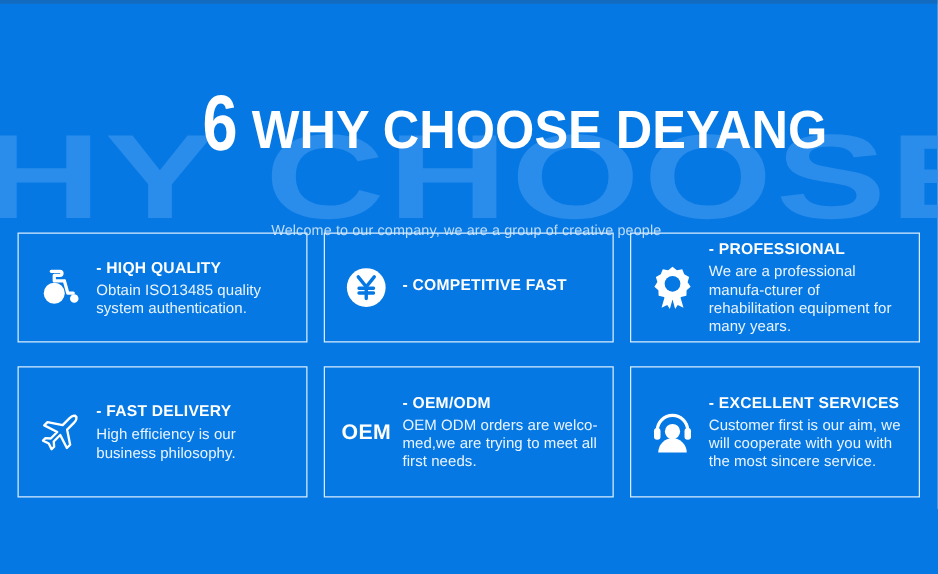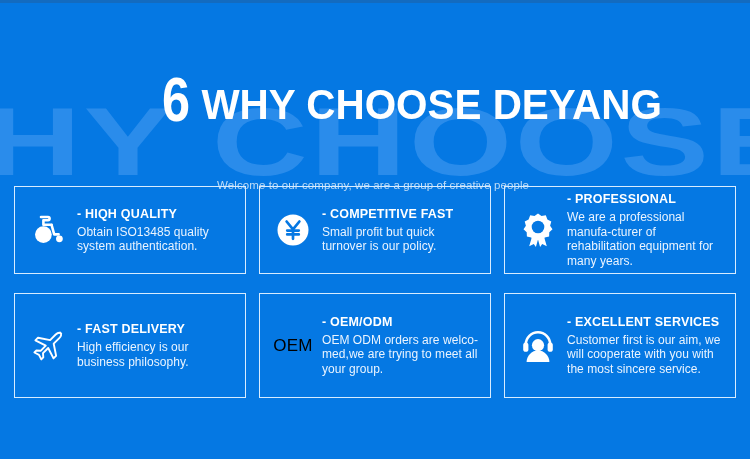--- a/index.html
+++ b/index.html
@@ -159,22 +159,22 @@
 
   .card-desc {
     font-size: 12px;
     line-height: 14.5px;
     color: #eaf4ff;
     letter-spacing: 0.05px;
   }
 
   .oem-mark {
     font-size: 17px;
-    font-weight: normal;
-    color: #000000;
+    font-weight: bold;
+    color: #ffffff;
     letter-spacing: 0.3px;
   }
 </style>
 </head>
 <body>
 
 <div id="banner">
 
   <div id="top-strip"></div>
 
@@ -210,21 +210,20 @@
     <div class="card">
       <div class="card-icon">
         <svg width="38" height="38" viewBox="0 0 38 38">
           <circle cx="19" cy="19" r="15.5" fill="#fff"></circle>
           <path d="M12.6 10.5 L19 18.4 L25.4 10.5" stroke="#0578e3" stroke-width="2.7" fill="none" stroke-linecap="round"></path>
           <path d="M13.2 19.6 h11.6 M13.2 23.4 h11.6 M19 18.4 v9.4" stroke="#0578e3" stroke-width="2.7" stroke-linecap="round"></path>
         </svg>
       </div>
       <div class="card-body">
         <div class="card-title">- COMPETITIVE FAST</div>
-        <div class="card-desc">Small profit but quick turnover is our policy.</div>
       </div>
     </div>
 
     <div class="card">
       <div class="card-icon">
         <svg width="40" height="40" viewBox="0 0 40 40">
           <path d="M20 3.4 l3.5 2.7 l4.3 -0.8 l1.6 4.1 l3.9 2.1 l-1.2 4.2 l2.4 3.6 l-3.2 2.9 l-0.2 4.4 l-4.3 1 l-2.6 3.6 l-4.2 -1.5 l-4.2 1.5 l-2.6 -3.6 l-4.3 -1 l-0.2 -4.4 l-3.2 -2.9 l2.4 -3.6 l-1.2 -4.2 l3.9 -2.1 l1.6 -4.1 l4.3 0.8 z" fill="#fff"></path>
           <circle cx="20" cy="17" r="6.3" fill="#0578e3"></circle>
           <path d="M13.6 28 l-2.4 8.2 l4.6 -2.2 l2.1 3.1 l2.3 -8.4 z" fill="#fff"></path>
           <path d="M26.4 28 l2.4 8.2 l-4.6 -2.2 l-2.1 3.1 l-2.3 -8.4 z" fill="#fff"></path>
@@ -247,21 +246,21 @@
         <div class="card-desc">High efficiency is our business philosophy.</div>
       </div>
     </div>
 
     <div class="card">
       <div class="card-icon">
         <span class="oem-mark">OEM</span>
       </div>
       <div class="card-body">
         <div class="card-title">- OEM/ODM</div>
-        <div class="card-desc">OEM ODM orders are welco-med,we are trying to meet all your group.</div>
+        <div class="card-desc">OEM ODM orders are welco-med,we are trying to meet all first needs.</div>
       </div>
     </div>
 
     <div class="card">
       <div class="card-icon">
         <svg width="40" height="40" viewBox="0 0 40 40">
           <path d="M7.8 19.6 v-1.1 a12.2 12.2 0 0 1 24.4 0 v1.1" stroke="#fff" stroke-width="2.6" fill="none" stroke-linecap="round"></path>
           <rect x="5.2" y="16.4" width="5.2" height="9.4" rx="2.6" fill="#fff"></rect>
           <rect x="29.6" y="16.4" width="5.2" height="9.4" rx="2.6" fill="#fff"></rect>
           <circle cx="20" cy="19.2" r="6.1" fill="#fff"></circle>

